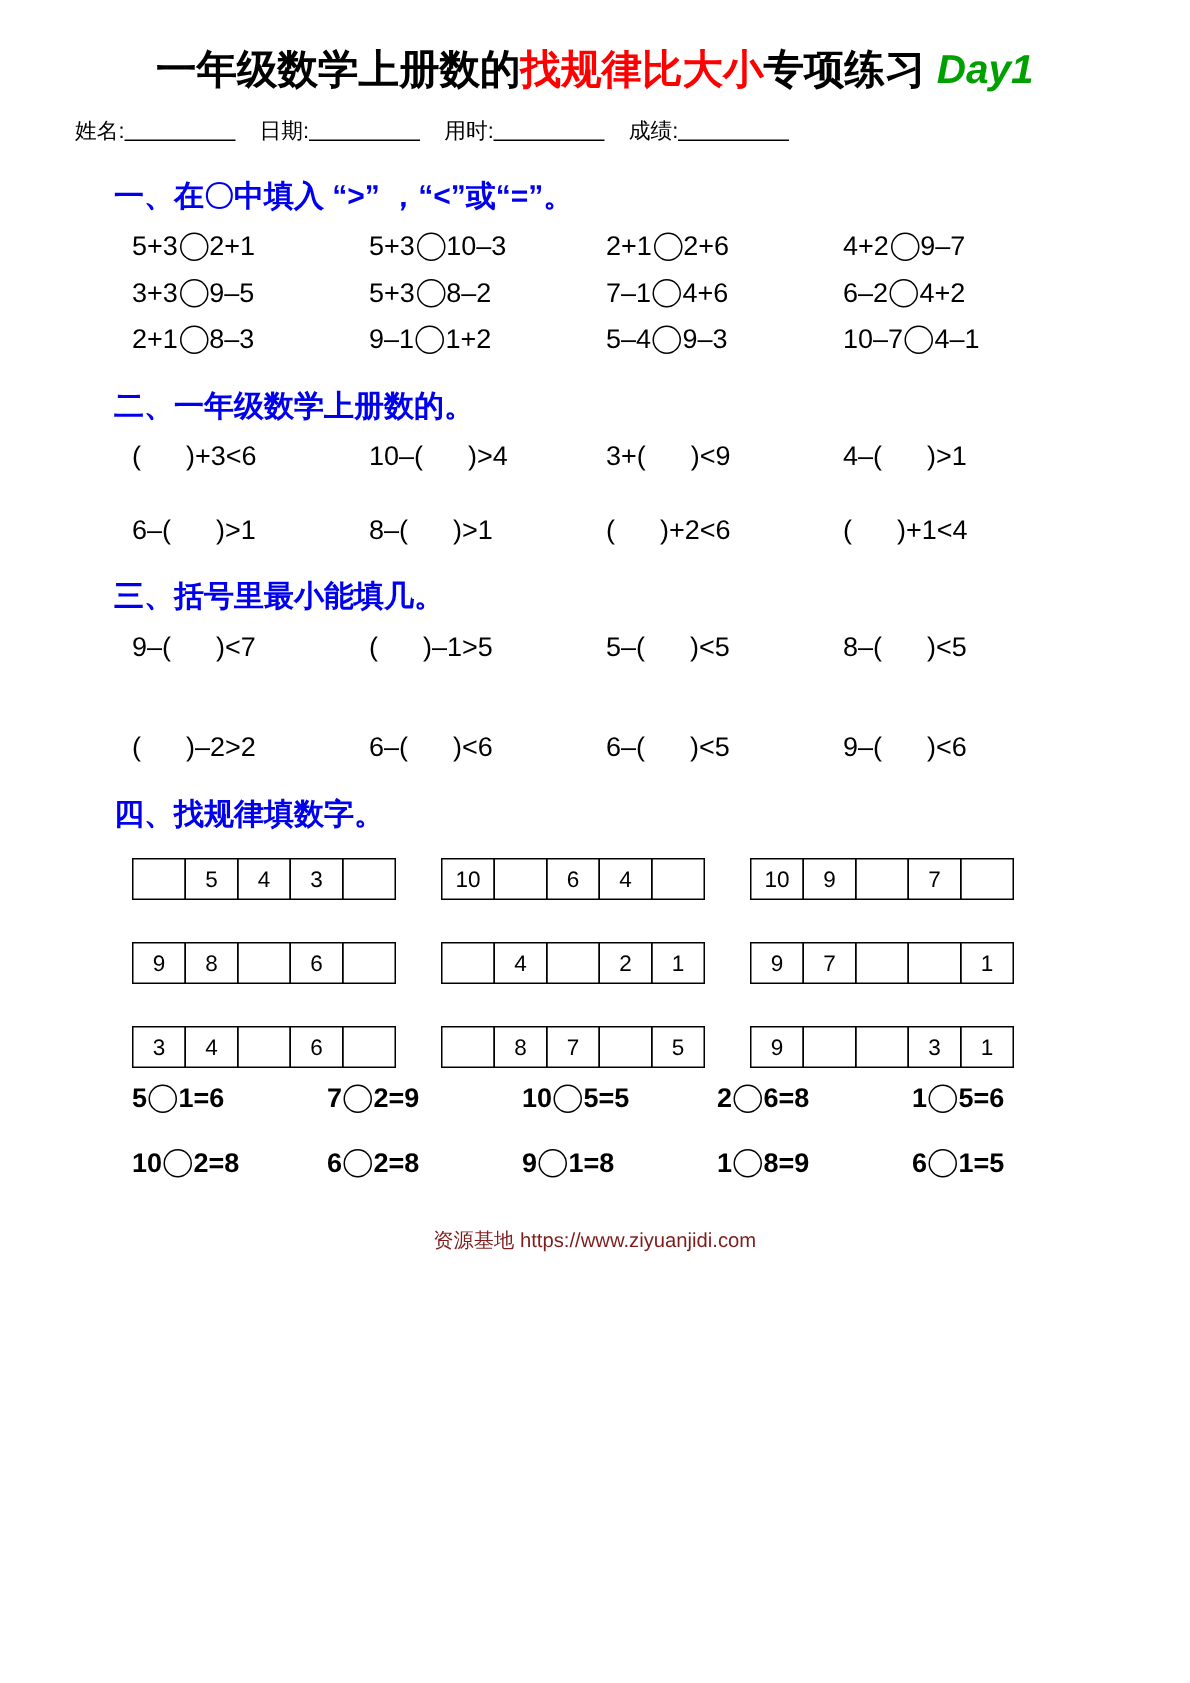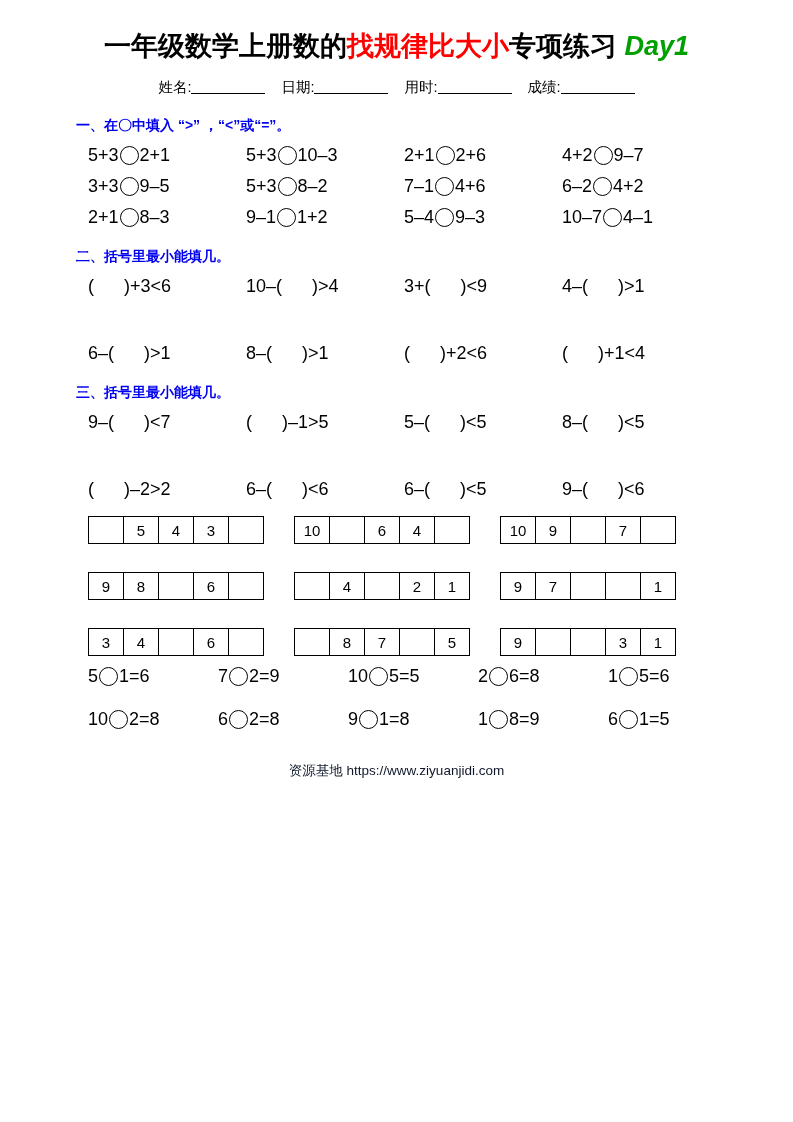--- a/index.html
+++ b/index.html
@@ -29,54 +29,53 @@
     font-weight: bold;
     letter-spacing: 0px;
     white-space: nowrap;
     margin-top: 6px;
   }
   .title .black { color: #000; }
   .title .red { color: #ff0000; }
   .title .green { color: #00a000; font-style: italic; }
   
   .info-line {
-    text-align: center;
     font-size: 14.5px;
     margin-top: 14px;
     white-space: nowrap;
   }
   .info-line .item { margin: 0 6px; }
   .blank {
     display: inline-block;
     border-bottom: 1px solid #000;
     width: 74px;
     height: 14px;
     vertical-align: -2px;
   }
   
   .sec-head {
     color: #0000ee;
     font-weight: bold;
-    font-size: 14px;
+    font-size: 20px;
     margin: 20px 0 6px 32px;
   }
   
   .row {
     display: flex;
     margin-left: 44px;
     margin-top: 10px;
   }
   .row .cell {
     font-size: 18px;
     white-space: nowrap;
   }
   
   .c4 .cell { width: 158px; }
   
-  .c5 .cell { width: 130px; }
+  .c5 .cell { width: 130px; font-weight: bold; }
   
   .circ {
     display: inline-block;
     width: 17px;
     height: 17px;
     border: 1px solid #000;
     border-radius: 50%;
     vertical-align: -4px;
     margin: 0 1px;
   }
@@ -110,21 +109,21 @@
   
   .page-no {
     text-align: center;
     font-size: 17px;
     margin-top: 22px;
     letter-spacing: 1px;
   }
   .watermark {
     text-align: center;
     font-size: 13.5px;
-    color: #0f172a;
+    color: #7f1d1d;
     margin-top: 32px;
   }
 </style>
 </head>
 <body>
 
 <div class="page">
 
   <div class="title">
     <span class="black">一年级数学上册数的</span><span class="red">找规律比大小</span><span class="black">专项练习</span> <span class="green">Day1</span>
@@ -161,30 +160,30 @@
     <div class="cell"><span>6–2</span><span class="circ"></span><span>4+2</span></div>
   </div>
 
   <div class="row c4">
     <div class="cell"><span>2+1</span><span class="circ"></span><span>8–3</span></div>
     <div class="cell"><span>9–1</span><span class="circ"></span><span>1+2</span></div>
     <div class="cell"><span>5–4</span><span class="circ"></span><span>9–3</span></div>
     <div class="cell"><span>10–7</span><span class="circ"></span><span>4–1</span></div>
   </div>
 
-  <div class="sec-head">二、括号里最小能填几。</div>
+  <div class="sec-head">二、一年级数学上册数的。</div>
 
   <div class="row c4">
     <div class="cell"><span>(</span><span class="paren-gap"></span><span>)+3&lt;6</span></div>
     <div class="cell"><span>10–(</span><span class="paren-gap"></span><span>)&gt;4</span></div>
     <div class="cell"><span>3+(</span><span class="paren-gap"></span><span>)&lt;9</span></div>
     <div class="cell"><span>4–(</span><span class="paren-gap"></span><span>)&gt;1</span></div>
   </div>
 
-  <div class="row c4" style="margin-top:46px;">
+  <div class="row c4" style="margin-top:28px;">
     <div class="cell"><span>6–(</span><span class="paren-gap"></span><span>)&gt;1</span></div>
     <div class="cell"><span>8–(</span><span class="paren-gap"></span><span>)&gt;1</span></div>
     <div class="cell"><span>(</span><span class="paren-gap"></span><span>)+2&lt;6</span></div>
     <div class="cell"><span>(</span><span class="paren-gap"></span><span>)+1&lt;4</span></div>
   </div>
 
   <div class="sec-head">三、括号里最小能填几。</div>
 
   <div class="row c4">
     <div class="cell"><span>9–(</span><span class="paren-gap"></span><span>)&lt;7</span></div>
@@ -193,20 +192,21 @@
     <div class="cell"><span>8–(</span><span class="paren-gap"></span><span>)&lt;5</span></div>
   </div>
 
   <div class="row c4" style="margin-top:46px;">
     <div class="cell"><span>(</span><span class="paren-gap"></span><span>)–2&gt;2</span></div>
     <div class="cell"><span>6–(</span><span class="paren-gap"></span><span>)&lt;6</span></div>
     <div class="cell"><span>6–(</span><span class="paren-gap"></span><span>)&lt;5</span></div>
     <div class="cell"><span>9–(</span><span class="paren-gap"></span><span>)&lt;6</span></div>
   </div>
 
+  <div class="sec-head">四、找规律填数字。</div>
 
   <div class="boxes-row">
     <div class="boxgroup">
       <div class="bx"></div>
       <div class="bx">5</div>
       <div class="bx">4</div>
       <div class="bx">3</div>
       <div class="bx"></div>
     </div>
     <div class="boxgroup">

